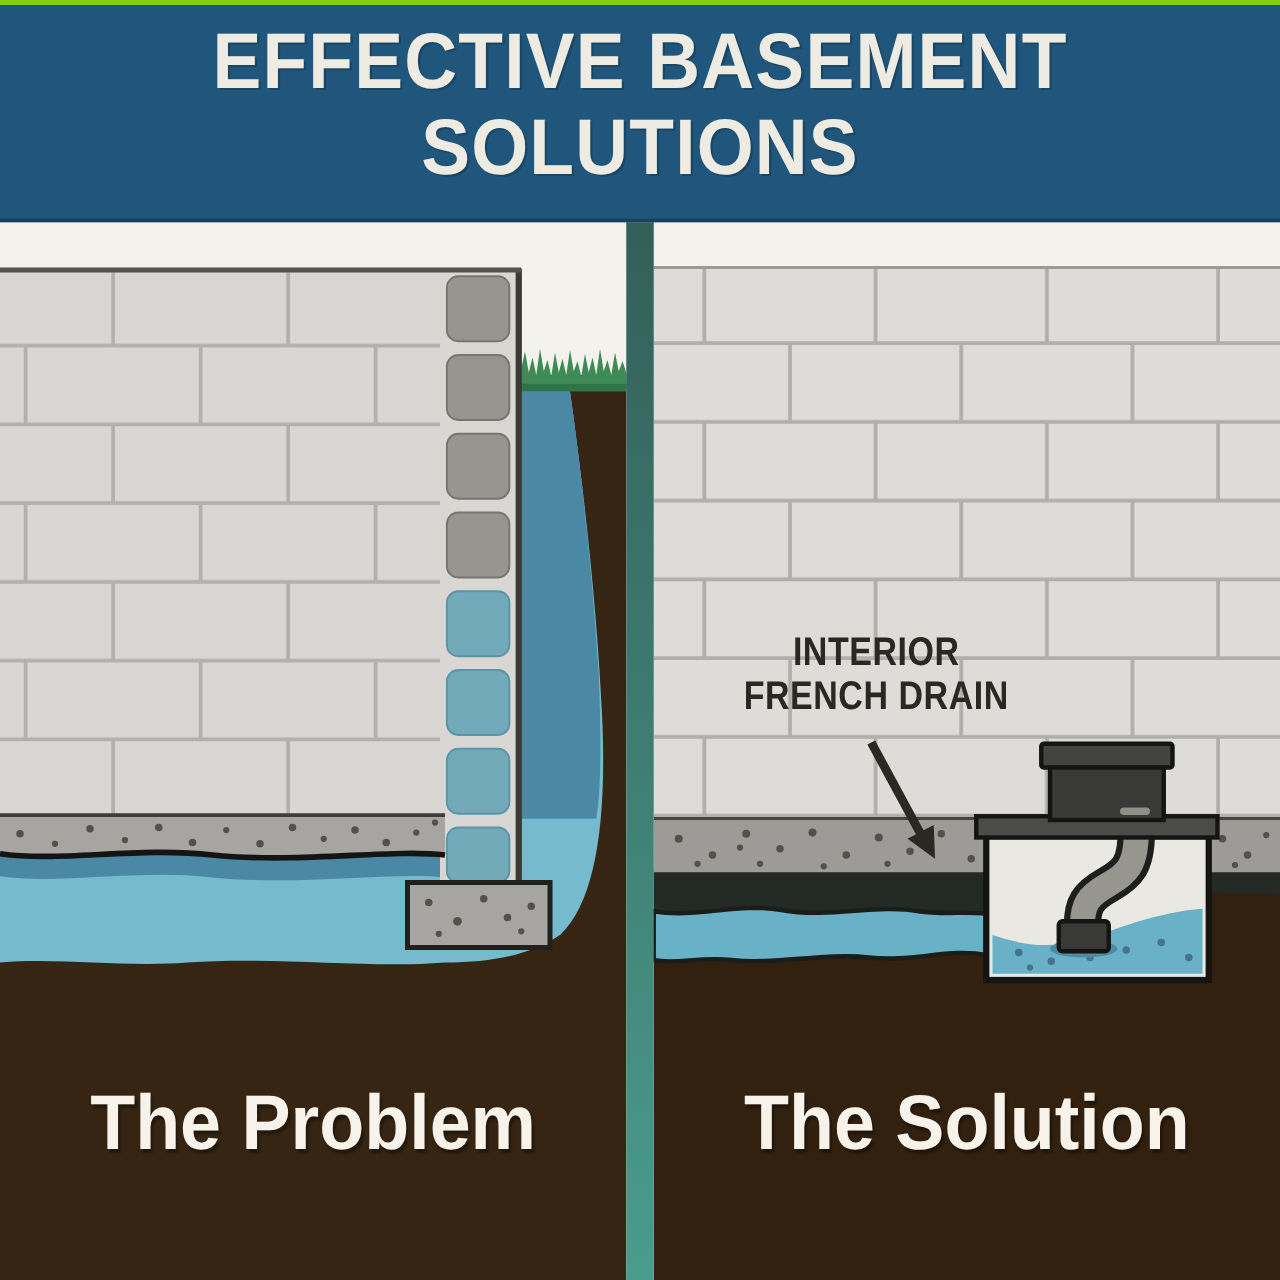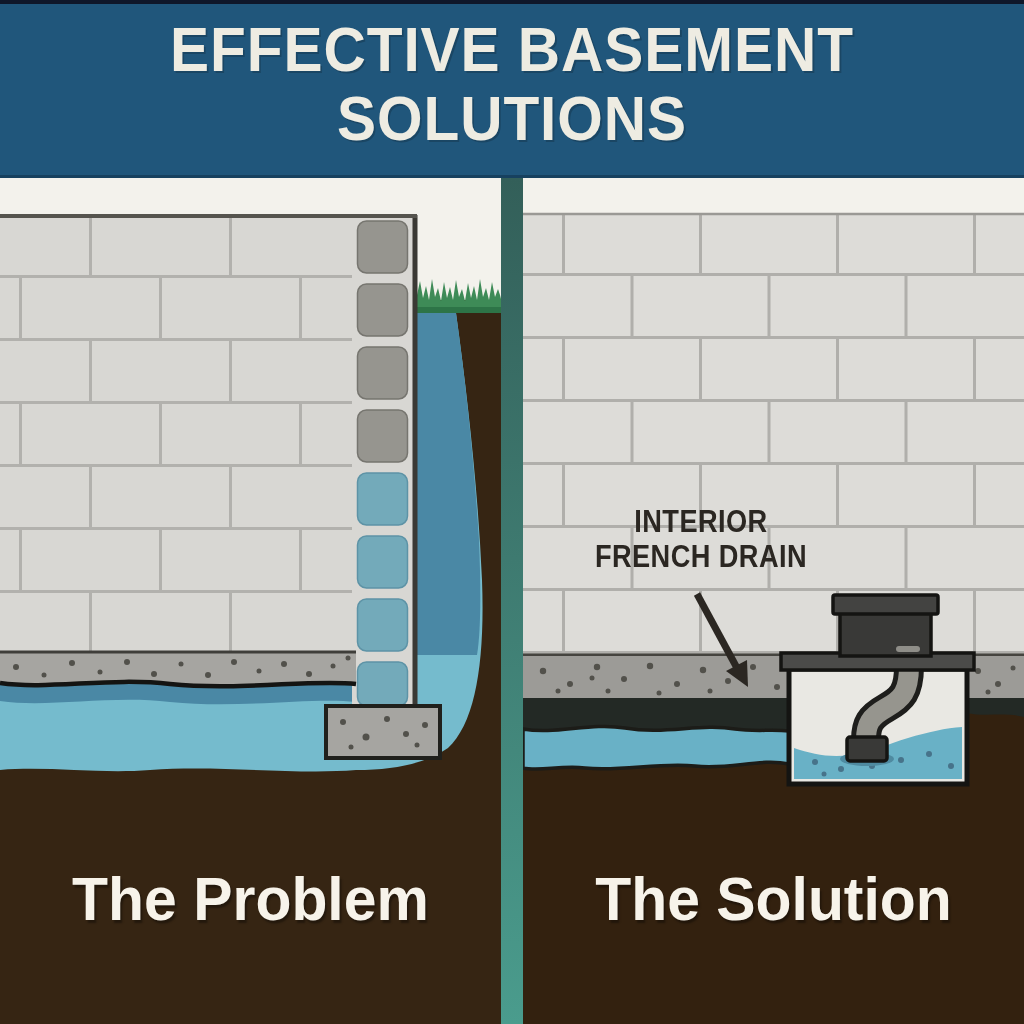--- a/index.html
+++ b/index.html
@@ -4,21 +4,21 @@
 <style>
   html,body{margin:0;padding:0;background:#ffffff;}
   body{width:1024px;height:1024px;position:relative;overflow:hidden;
        font-family:"Liberation Sans", sans-serif;}
   .stage{position:absolute;inset:0;width:1024px;height:1024px;}
 
   
   .header{position:absolute;left:0;top:0;width:1024px;height:178px;
           box-sizing:border-box;
           background:var(--c-header_bg,#20567b);
-          border-top:4px solid #0f172a;border-bottom:3px solid #17415f;}
+          border-top:4px solid #84cc16;border-bottom:3px solid #17415f;}
   .header-title{margin:0;padding-top:11px;text-align:center;
           font-weight:bold;font-size:63px;line-height:69px;letter-spacing:1px;
           color:var(--c-header_text,#eeece2);
           transform:scaleX(.93);transform-origin:50% 0;
           text-shadow:2px 2px 0 rgba(0,0,0,.18);}
 
   
   svg.scene{position:absolute;left:0;top:0;width:1024px;height:1024px;display:block;}
 
   .sky{fill:var(--c-sky,#f3f2ec);}

